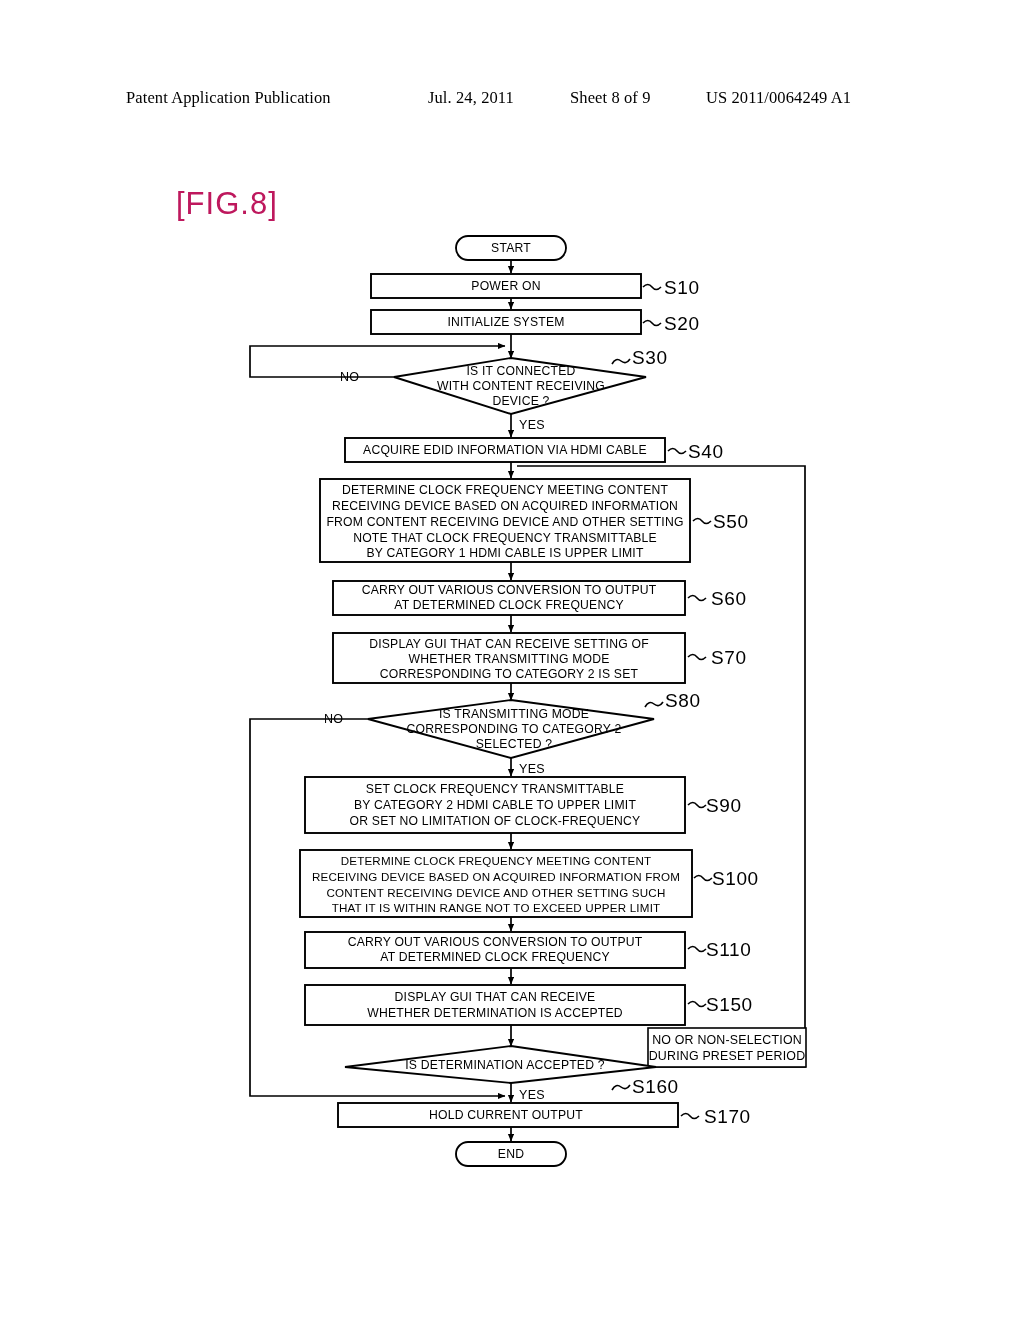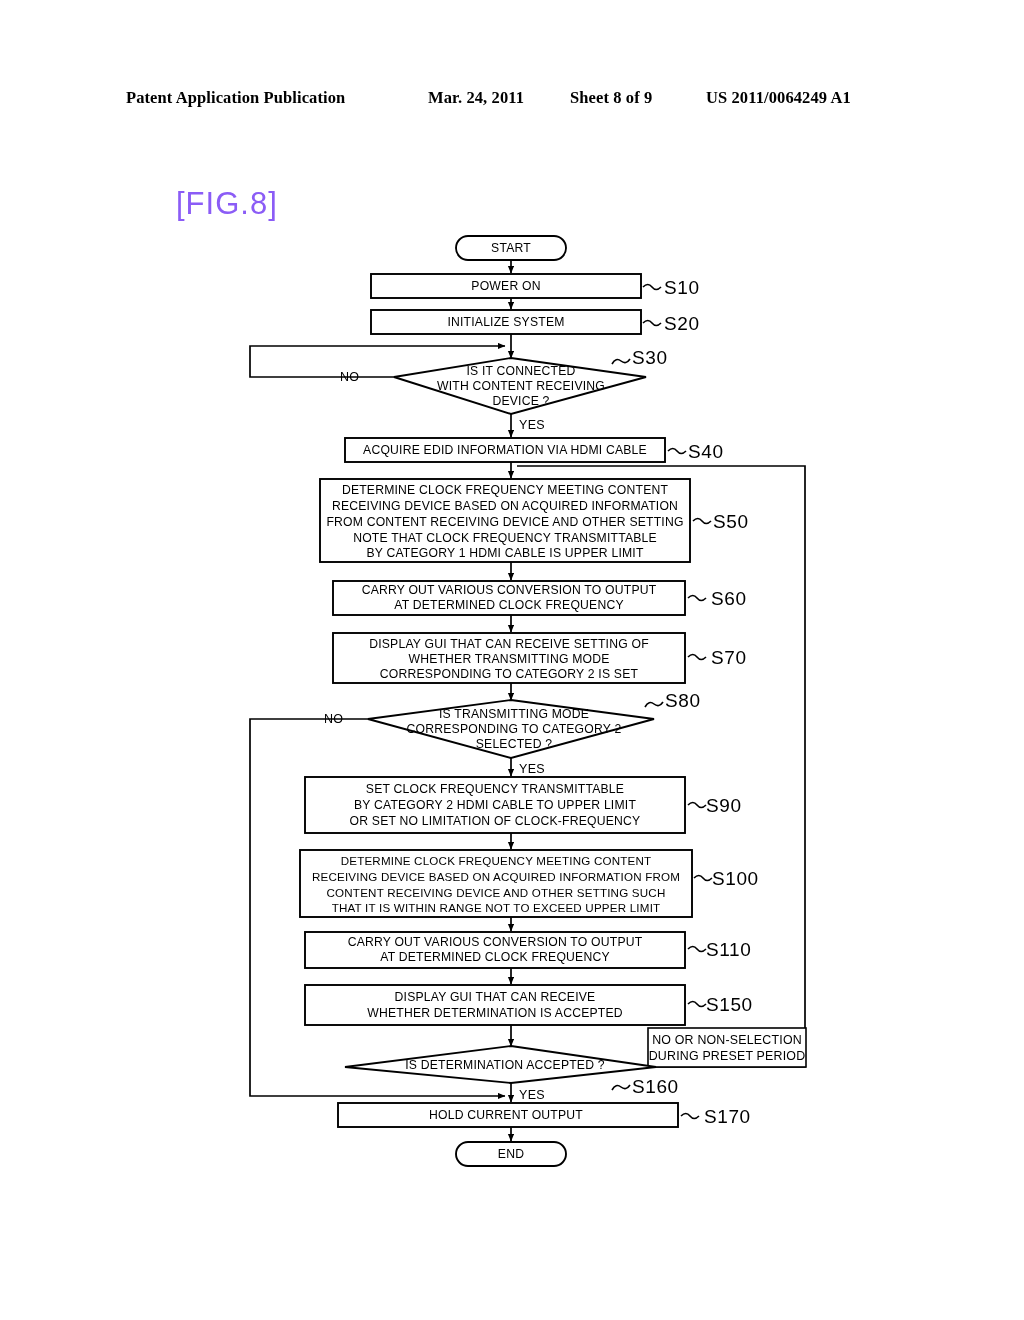--- a/index.html
+++ b/index.html
@@ -24,39 +24,39 @@
   }
 
   
   .header {
     position: absolute;
     top: 88px;
     left: 0;
     width: 1024px;
     height: 24px;
     font-family: "Liberation Serif", serif;
-    font-weight: bold;
+    font-weight: normal;
     font-size: 16.5px;
     letter-spacing: 0.1px;
     color: #000;
   }
   .header .h-pub   { position: absolute; left: 126px; top: 0; white-space: nowrap; }
   .header .h-date  { position: absolute; left: 428px; top: 0; white-space: nowrap; }
   .header .h-sheet { position: absolute; left: 570px; top: 0; white-space: nowrap; text-align: right; }
   .header .h-num   { position: absolute; left: 706px; top: 0; white-space: nowrap; }
 
   
   .fig-label {
     position: absolute;
     left: 176px;
     top: 186px;
     font-family: "Liberation Sans", sans-serif;
     font-size: 31px;
     letter-spacing: 1px;
-    color: #8b5cf6;
+    color: #be185d;
     white-space: nowrap;
   }
 
   
   #flow {
     position: absolute;
     left: 0;
     top: 0;
     width: 1024px;
     height: 1320px;
@@ -111,21 +111,21 @@
     fill: none;
   }
 </style>
 </head>
 <body>
 
 <div id="page">
 
   <div class="header">
     <span class="h-pub">Patent Application Publication</span>
-    <span class="h-date">Mar. 24, 2011</span>
+    <span class="h-date">Jul. 24, 2011</span>
     <span class="h-sheet">Sheet 8 of 9</span>
     <span class="h-num">US 2011/0064249 A1</span>
   </div>
 
   <div class="fig-label">[FIG.8]</div>
 
   <svg id="flow" viewBox="0 0 1024 1320">
     <defs>
       <marker id="arrow" markerWidth="9" markerHeight="9" refX="7.2" refY="3.2" orient="auto" markerUnits="userSpaceOnUse">
         <path d="M0,0 L7.6,3.2 L0,6.4 z" fill="#000"></path>

